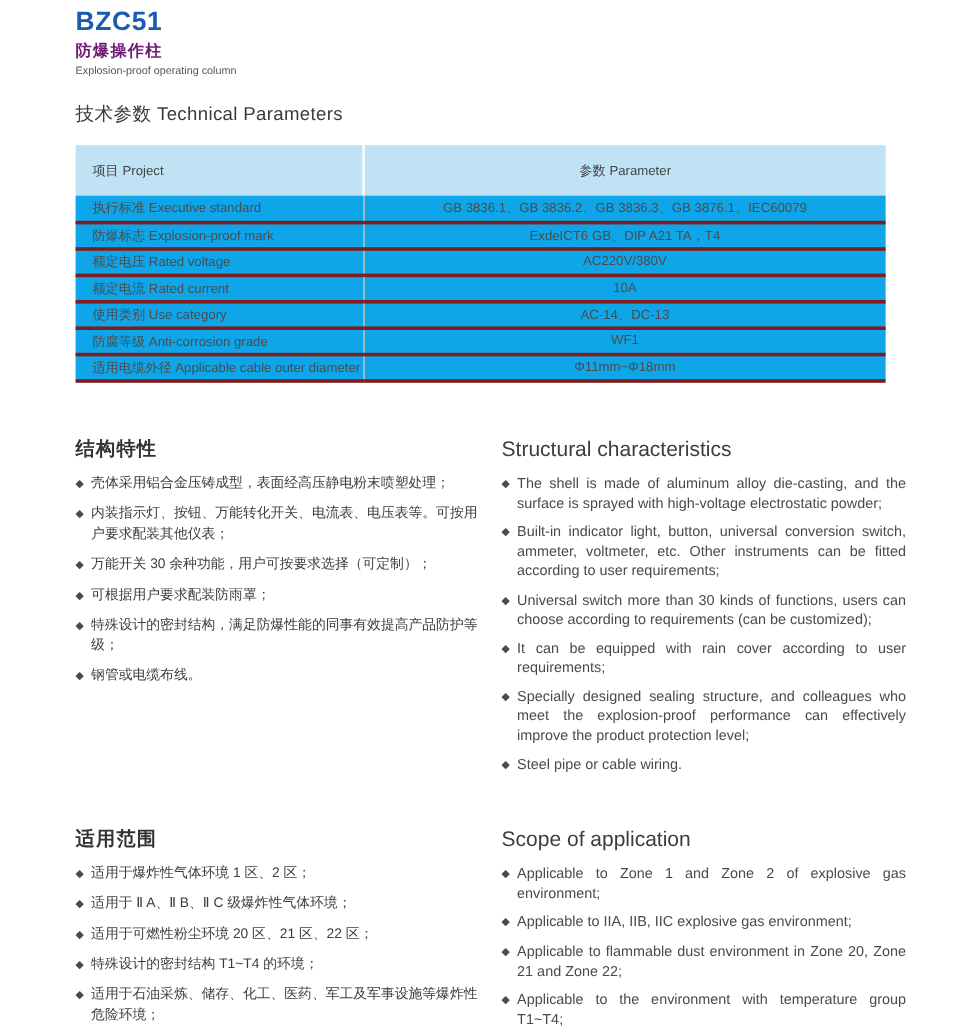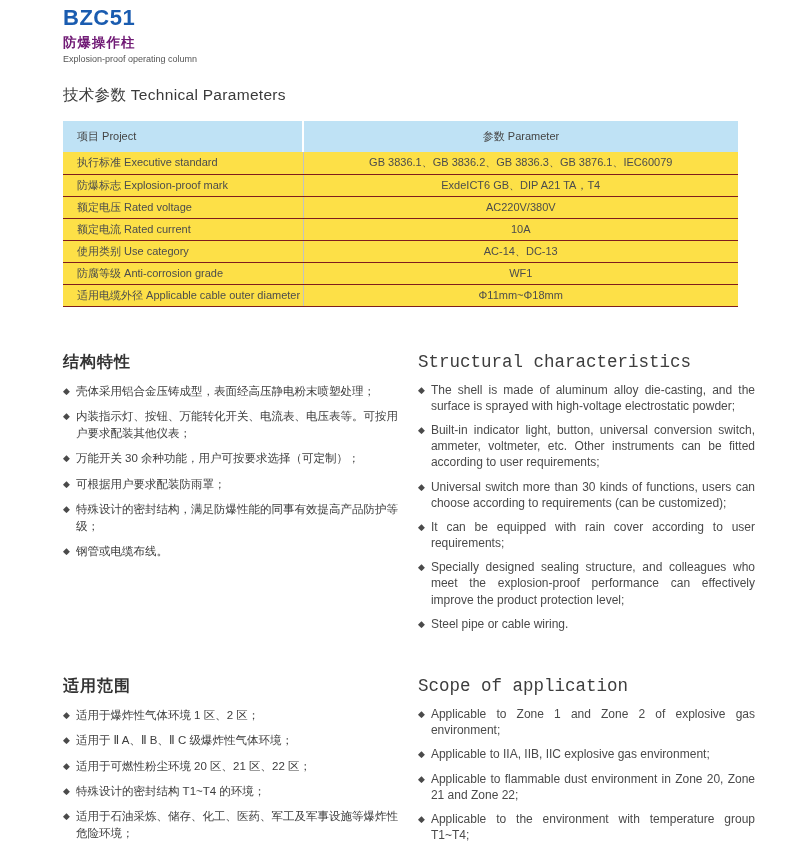--- a/index.html
+++ b/index.html
@@ -49,34 +49,34 @@
     margin-top: 15px;
     width: 675px;
     border-collapse: collapse;
     font-size: 11px;
     color: #4c4c4c;
     table-layout: fixed;
   }
   table.params th {
     background: #bfe2f5;
     font-weight: normal;
-    height: 31px;
+    height: 42px;
     color: #444444;
   }
   table.params th.col-project {
     width: 240px;
     text-align: left;
     padding-left: 14px;
     border-right: 2px solid #ffffff;
   }
   table.params th.col-parameter { text-align: center; }
   table.params td {
     height: 22px;
-    border-bottom: 1px solid #7f1d1d;
-    background: #fde047;
+    border-bottom: 3px solid #7f1d1d;
+    background: #0ea5e9;
   }
   table.params td.cell-project {
     text-align: left;
     padding-left: 14px;
     border-right: 1px solid #c2c2c2;
   }
   table.params td.cell-parameter { text-align: center; }
 
   
   .two-col {
@@ -90,21 +90,20 @@
   .col-heading-cn {
     font-size: 16px;
     font-weight: bold;
     color: #333333;
     letter-spacing: 1px;
   }
   .col-heading-en {
     font-size: 17.5px;
     font-weight: normal;
     color: #3d3d3d;
-    font-family: Liberation Mono, monospace;
   }
   ul.bullets { list-style: none; margin-top: 10px; }
   ul.bullets li {
     display: flex;
     align-items: flex-start;
     margin-top: 8px;
   }
   .dia {
     flex: 0 0 auto;
     font-size: 9px;

